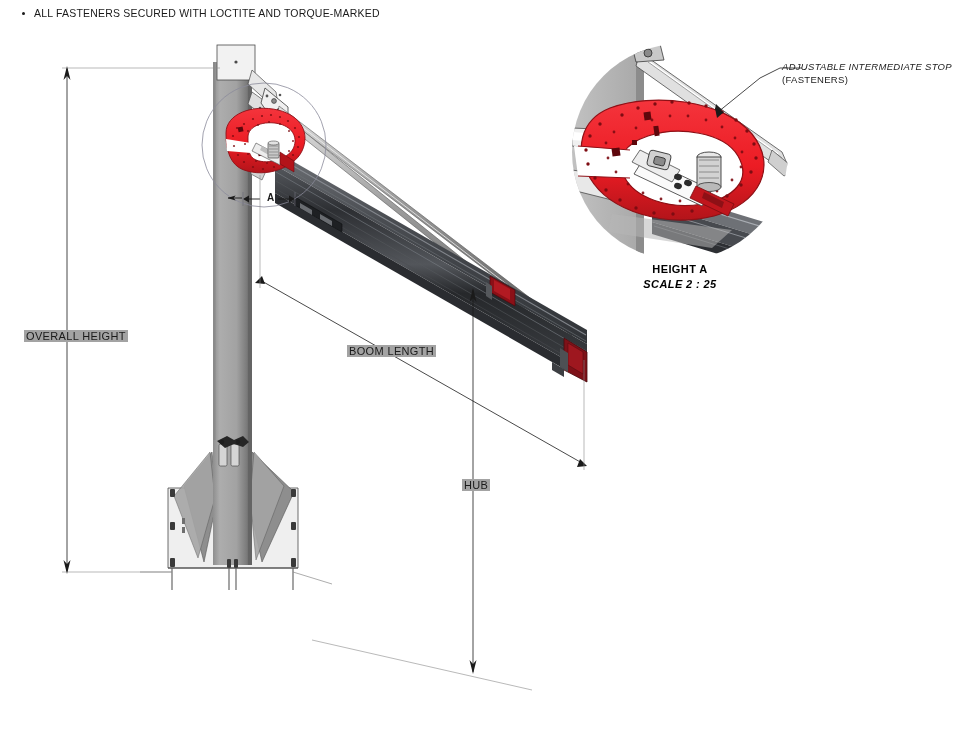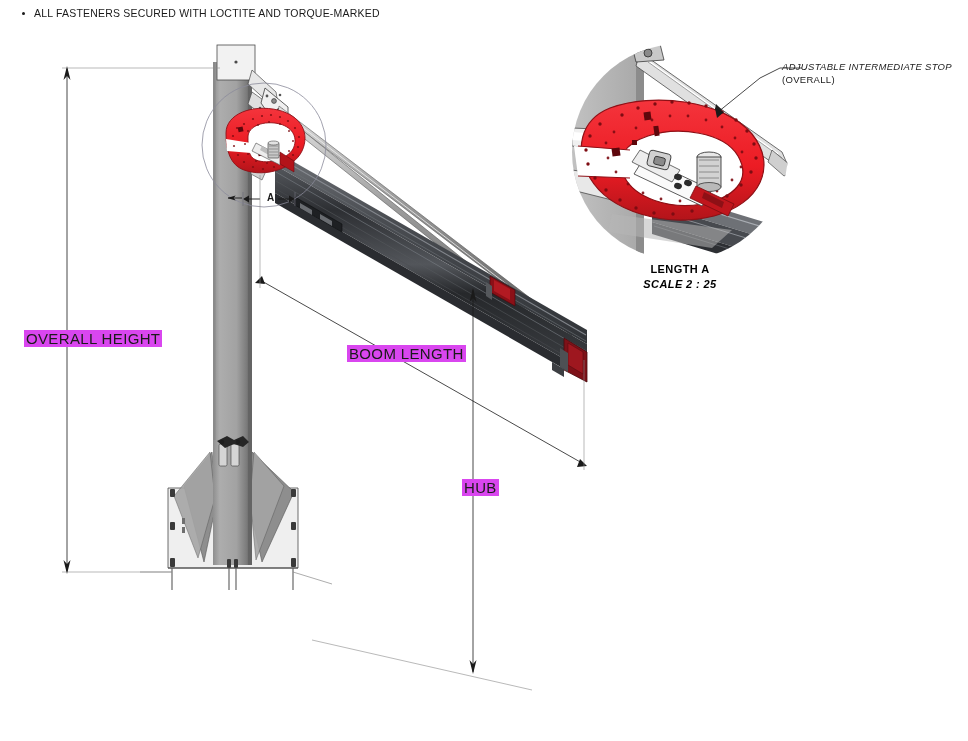--- a/index.html
+++ b/index.html
@@ -35,25 +35,25 @@
     display: inline-block;
     width: 3px; height: 3px;
     background: #1a1a1a;
     border-radius: 50%;
     vertical-align: middle;
     margin-right: 9px;
     margin-bottom: 2px;
   }
   .dim-label {
     position: absolute;
-    font-size: 15px;
+    font-size: 11px;
     letter-spacing: 0.35px;
     color: #1a1a1a;
     white-space: nowrap;
-    background: #d946ef;
+    background: #a3a3a3;
     padding: 0 2px;
   }
   .detail-caption {
     position: absolute;
     font-size: 11px;
     font-weight: bold;
     letter-spacing: 0.4px;
     text-align: center;
     color: #000000;
     white-space: nowrap;
@@ -488,18 +488,18 @@
 
   <div class="dim-label" style="left:12px; top:330px;">OVERALL HEIGHT</div>
 
   <div class="dim-label" style="left:335px; top:345px;text-align:center;">BOOM LENGTH</div>
 
   <div class="dim-label" style="left:450px; top:479px;text-align:right;">HUB</div>
 
   <div class="dim-label" style="left:253px; top:192px; font-weight:bold; font-size:10px; background:transparent;">A</div>
 
   <div class="callout-text" style="left:770px; top:60px;font-style:italic;">ADJUSTABLE INTERMEDIATE STOP</div>
-  <div class="callout-text" style="left:770px; top:73px;">(OVERALL)</div>
-
-  <div class="detail-caption" style="left:608px; top:263px; width:120px;">LENGTH A</div>
+  <div class="callout-text" style="left:770px; top:73px;">(FASTENERS)</div>
+
+  <div class="detail-caption" style="left:608px; top:263px; width:120px;">HEIGHT A</div>
   <div class="detail-caption" style="left:608px; top:278px; width:120px;font-style:italic;">SCALE 2 : 25</div>
 
 </div>
 
 </body></html>

